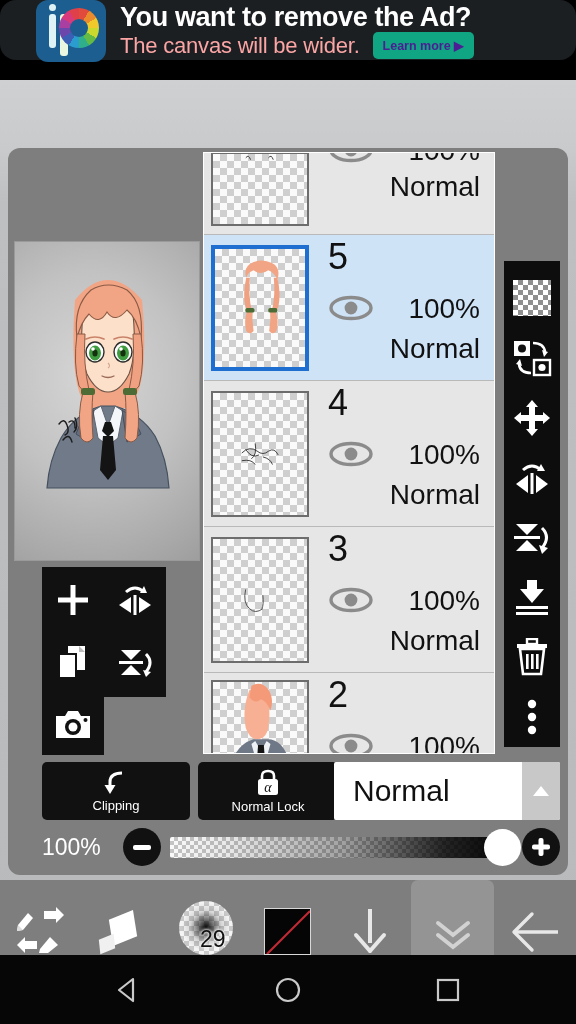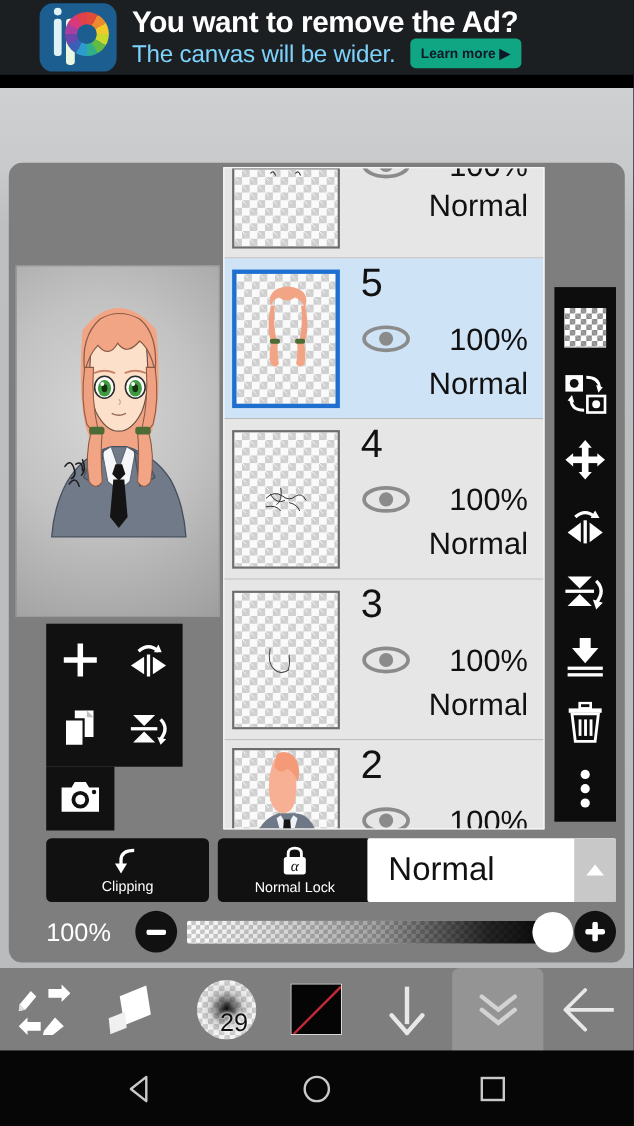--- a/index.html
+++ b/index.html
@@ -6,23 +6,23 @@
   html, body {
     width: 576px; height: 1024px;
     background: #000;
     font-family: "Liberation Sans", sans-serif;
     overflow: hidden;
   }
   #app { position: relative; width: 576px; height: 1024px; }
 
   
   #ad-banner {
-    position: absolute; left: 0; top: 0; width: 576px; height: 68px;
+    position: absolute; left: 0; top: 0; width: 576px; height: 60px;
     background: #1b1f22;
-    display: flex; align-items: center;
+    display: flex; align-items: flex-start; border-radius: 16px;
   }
   #ad-inner {
     display: flex; align-items: center; gap: 14px;
     margin-left: 36px;
   }
   #ad-logo {
     width: 70px; height: 62px; border-radius: 12px;
     background: #1b5e8f;
     position: relative; flex: none;
     display: flex; align-items: center; justify-content: center;
@@ -52,24 +52,24 @@
     content:""; position:absolute; left:11px; top:11px;
     width:18px; height:18px; border-radius:50%; background:#1b5e8f;
   }
   #ad-text { display: flex; flex-direction: column; gap: 1px; }
   #ad-headline {
     color: #fff; font-size: 27px; font-weight: bold;
     letter-spacing: -0.4px; line-height: 1.06;
   }
   #ad-sub-row { display: flex; align-items: center; gap: 13px; }
   #ad-subtext {
-    color: #7dd3fc; font-size: 22px; line-height: 1.1; letter-spacing: -0.2px;
+    color: #fca5a5; font-size: 22px; line-height: 1.1; letter-spacing: -0.2px;
   }
   #ad-cta {
-    background: #11a683; color: #0f172a; font-size: 12.5px; font-weight: bold;
+    background: #11a683; color: #4c1d95; font-size: 12.5px; font-weight: bold;
     padding: 6px 10px; border-radius: 5px; white-space: nowrap;
   }
 
   
   #workspace {
     position: absolute; left: 0; top: 80px; width: 576px; height: 875px;
     background: linear-gradient(180deg, #cfd0d2 0%, #c8cacc 8%, #bdbfc1 14%, #b8babc 100%);
   }
 
   
@@ -236,21 +236,21 @@
   }
 
   
   #bottom-toolbar {
     position: absolute; left: 0; top: 880px; width: 576px; height: 75px;
     background: #7e7e7e;
     display: flex; align-items: center;
   }
   .tb-btn {
     flex: 1; height: 75px;
-    display: flex; align-items: center; justify-content: center;
+    display: flex; align-items: flex-end; justify-content: center;
   }
   .tb-btn.active { background: #949494; border-radius: 7px 7px 0 0; }
   #brush-size-icon {
     width: 54px; height: 54px; border-radius: 50%;
     position: relative; overflow: hidden;
     background-image:
       radial-gradient(circle at 50% 48%, rgba(0,0,0,0.95) 0%, rgba(0,0,0,0.55) 18%, rgba(0,0,0,0.12) 40%, rgba(0,0,0,0) 62%),
       linear-gradient(45deg, #c9c9c9 25%, transparent 25%, transparent 75%, #c9c9c9 75%),
       linear-gradient(45deg, #c9c9c9 25%, transparent 25%, transparent 75%, #c9c9c9 75%);
     background-size: 100% 100%, 10px 10px, 10px 10px;

